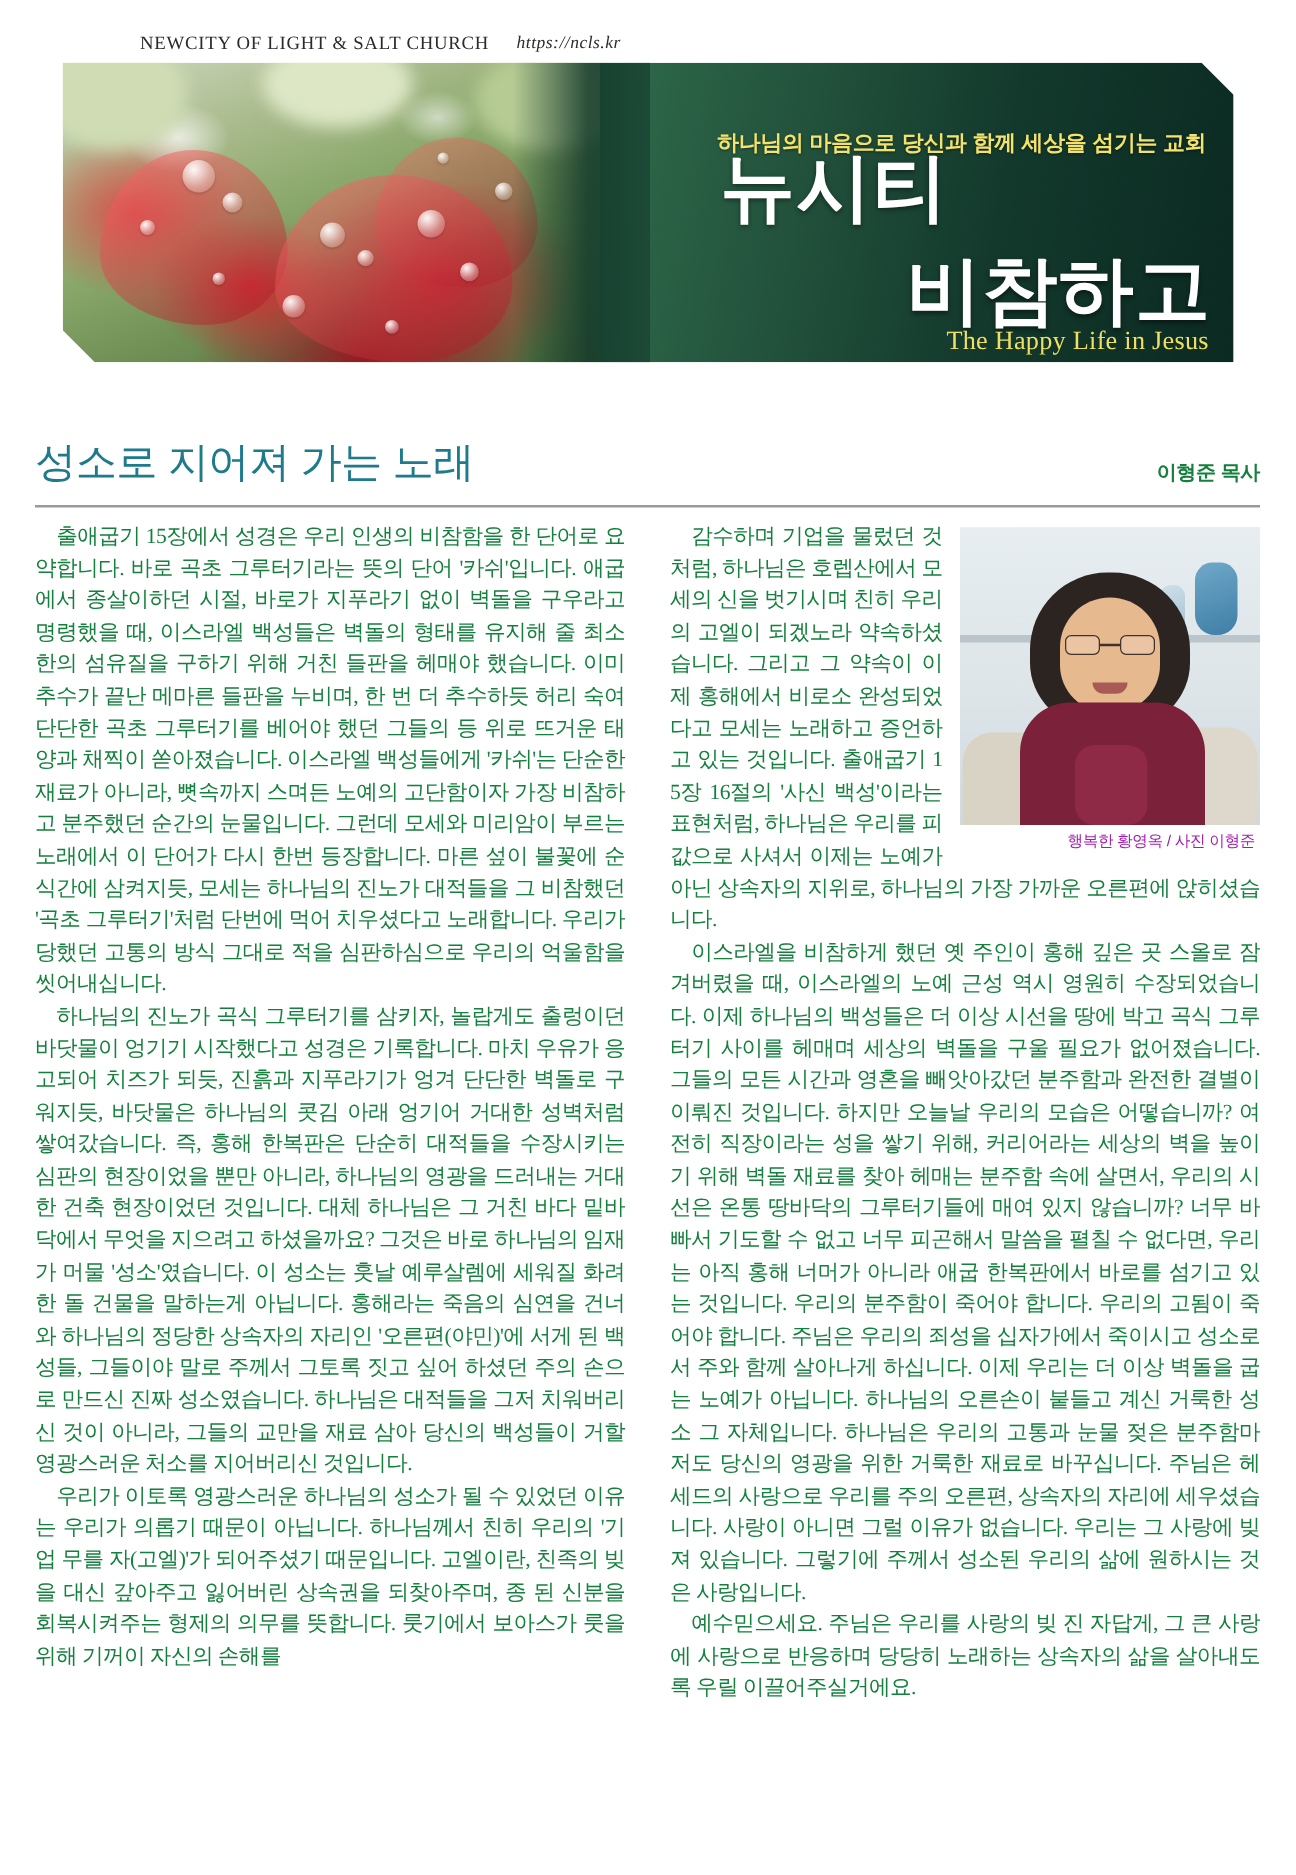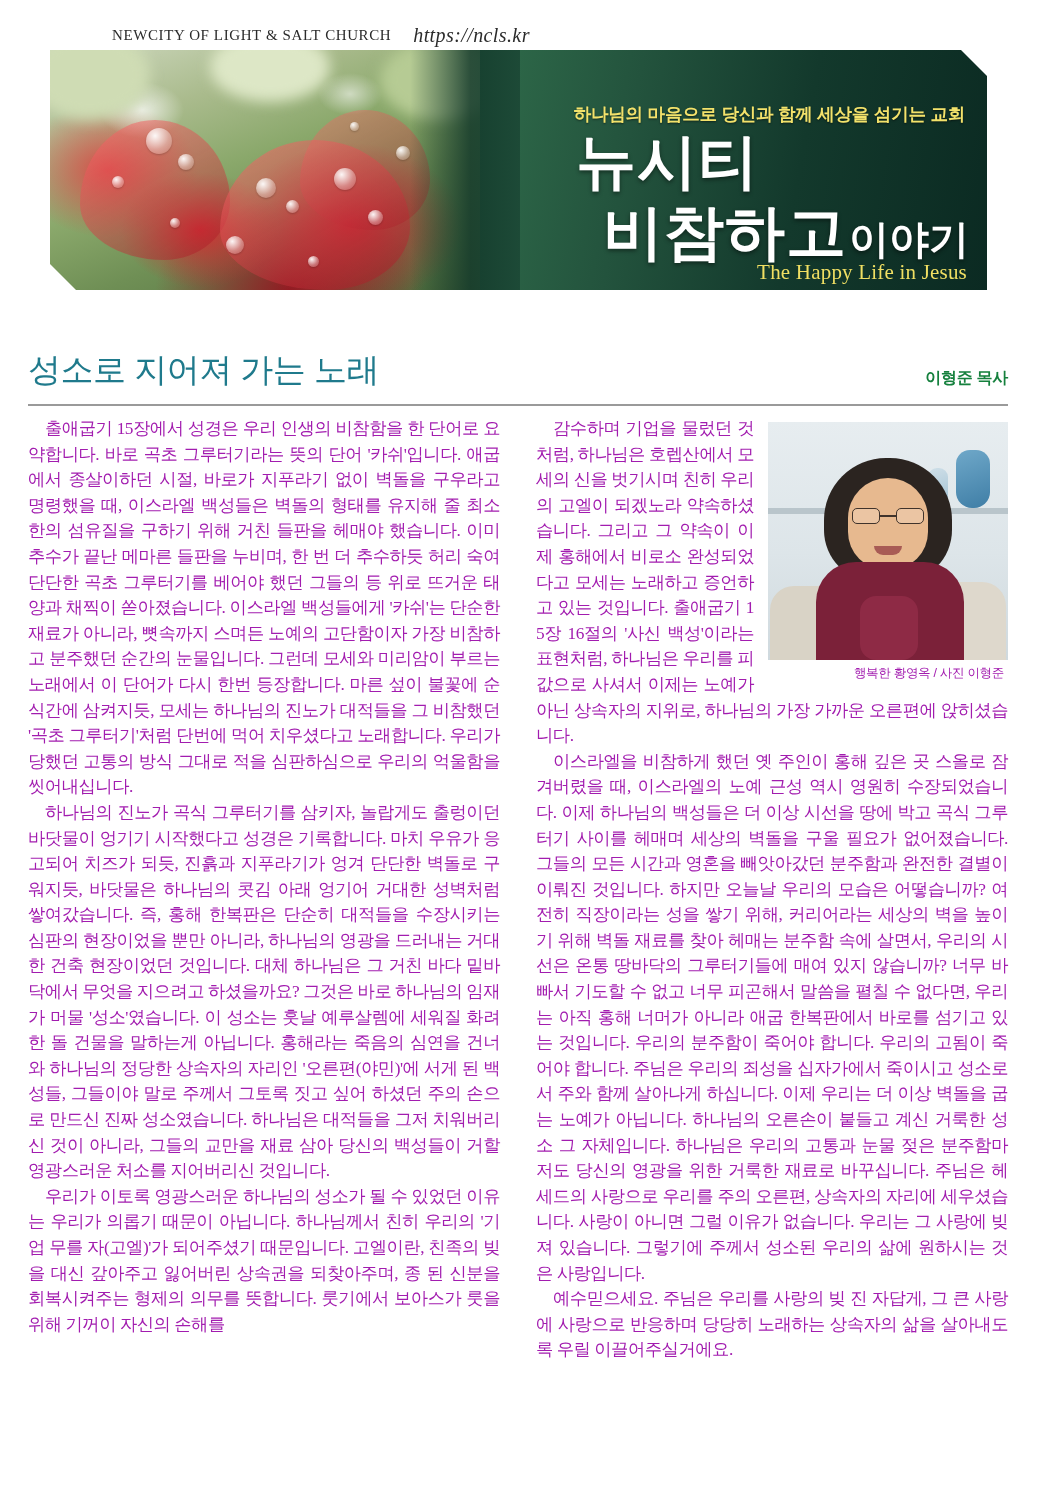--- a/index.html
+++ b/index.html
@@ -39,21 +39,21 @@
     align-items: center;
     gap: 22px;
     padding-left: 62px;
     font-family: "Liberation Serif", serif;
     font-size: 15px;
     letter-spacing: 0.4px;
     color: #2b2b2b;
     z-index: 5;
   }
   .masthead-top-line .eng-name { font-variant: small-caps; letter-spacing: 0.6px; }
-  .masthead-top-line .url { font-style: italic; font-size: 20px; }
+  .masthead-top-line .url { font-style: italic; font-size: 14px; }
 
   .banner {
     position: absolute;
     left: 0;
     top: 32px;
     width: 937px;
     height: 240px;
     overflow: hidden;
     
     clip-path: polygon(0 0, calc(100% - 26px) 0, 100% 26px, 100% 100%, 26px 100%, 0 calc(100% - 26px));
@@ -111,21 +111,21 @@
     font-size: 17.5px;
     font-weight: bold;
     color: #f3e26b;
     letter-spacing: -0.2px;
     z-index: 4;
     text-shadow: 0 1px 2px rgba(0,0,0,0.5);
   }
   .title-line1 {
     position: absolute;
     right: 228px;
-    top: 72px;
+    top: 60px;
     font-family: Liberation Mono, monospace;
     font-size: 60px;
     font-weight: bold;
     color: #ffffff;
     letter-spacing: 1px;
     z-index: 4;
     text-shadow: 0 2px 4px rgba(0,0,0,0.45);
   }
   .title-line2 {
     position: absolute;
@@ -238,21 +238,21 @@
   }
   .col p {
     margin: 0;
     font-family: "Liberation Serif", "DejaVu Serif", serif;
     font-size: 17.3px;
     line-height: 25.6px;
     text-align: justify;
     text-indent: 17px;
     letter-spacing: -0.45px;
     word-break: break-all;
-    color: #a21caf;
+    color: #15803d;
   }
   .col.right p { }
 
   
   .photo-wrap {
     float: right;
     width: 240px;
     margin: 6px 0 0 14px;
     shape-outside: margin-box;
   }
@@ -370,21 +370,20 @@
         <div class="dew" style="left:346px;top:96px;width:14px;height:14px;"></div>
         <div class="dew" style="left:120px;top:168px;width:10px;height:10px;"></div>
         <div class="dew" style="left:300px;top:72px;width:9px;height:9px;"></div>
       </div>
       <div class="banner-green"></div>
 
       <div class="banner-tagline">하나님의 마음으로 당신과 함께 세상을 섬기는 교회</div>
       <div class="title-line1">뉴시티</div>
       <div class="title-line2">
         <span class="big">비참하고</span>
-        <span class="small">이야기</span>
       </div>
       <div class="title-sub">The Happy Life in Jesus</div>
     </div>
   </div>
 
 
   <div class="headline-row">
     <div class="headline">성소로 지어져 가는 노래</div>
     <div class="byline">이형준 목사</div>
   </div>

